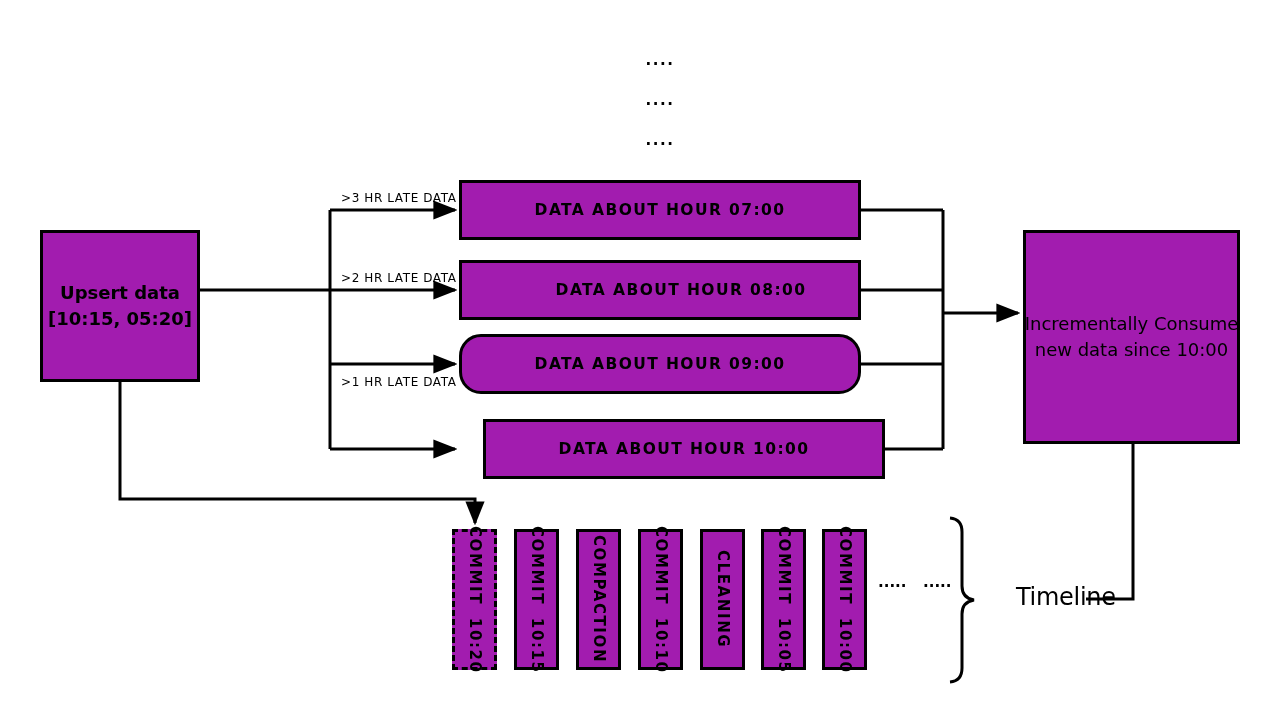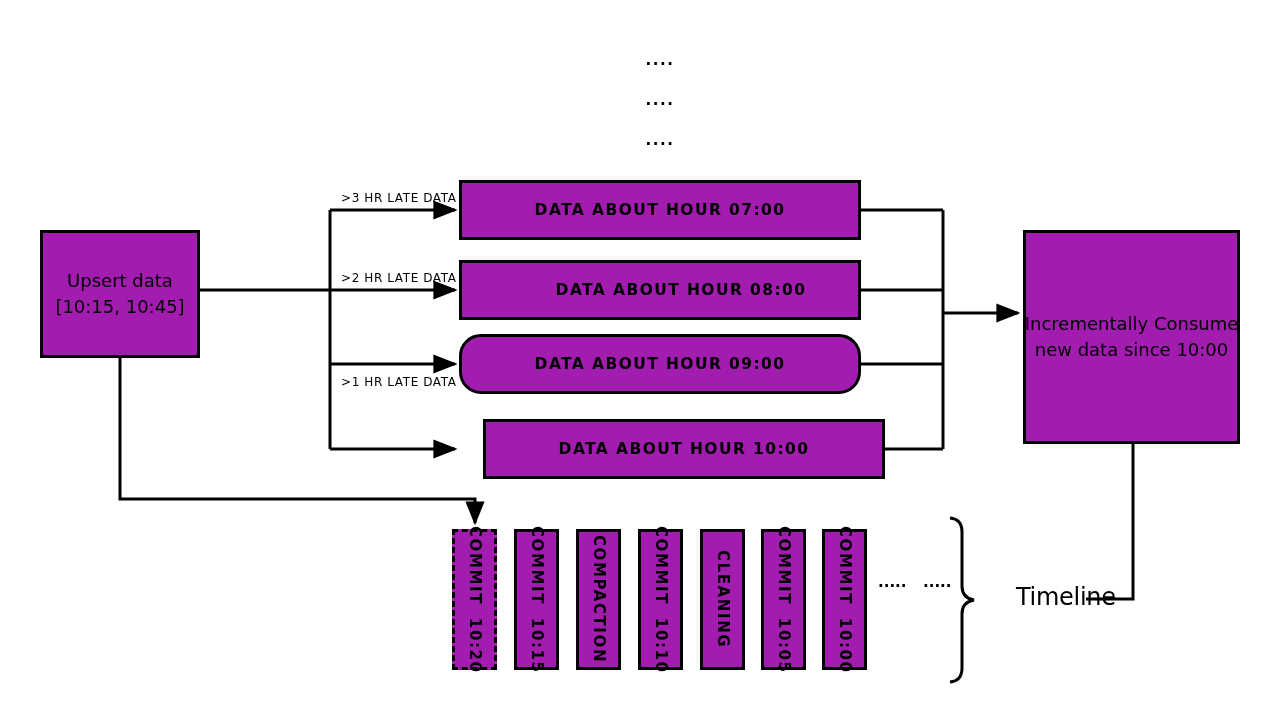--- a/index.html
+++ b/index.html
@@ -129,23 +129,23 @@
     <path d="M120 350 V499 H475 V523" marker-end="url(#arr)"></path>
     <path d="M1086 599 H1133 V403" marker-end="url(#arr)"></path>
 
     <path d="M950 518 Q962 519 962 532 V586 Q962 598 974 600 Q962 602 962 614 V668 Q962 681 950 682"></path>
   </svg>
 
   <div class="top-dots" style="top:52px">....</div>
   <div class="top-dots" style="top:92px">....</div>
   <div class="top-dots" style="top:132px">....</div>
 
-  <div class="box note-box" style="left:40px; top:230px; width:160px; height:128px;">
+  <div class="box note-box" style="left:40px; top:230px; width:160px; height:152px;font-weight:bold;">
     <div>Upsert data</div>
-    <div>[10:15, 10:45]</div>
+    <div>[10:15, 05:20]</div>
   </div>
 
   <div class="branch-label" style="left:341px; top:191px;">&gt;3 HR LATE DATA</div>
   <div class="branch-label" style="left:341px; top:271px;">&gt;2 HR LATE DATA</div>
   <div class="branch-label" style="left:341px; top:331px;margin-top:44px;">&gt;1 HR LATE DATA</div>
 
   <div class="box data-box" style="top:180px;">DATA ABOUT HOUR 07:00</div>
   <div class="box data-box" style="top:260px;padding-left:42px;">DATA ABOUT HOUR 08:00</div>
   <div class="box data-box" style="top:334px;border-radius:22px;">DATA ABOUT HOUR 09:00</div>
   <div class="box data-box" style="top:419px;margin-left:24px;">DATA ABOUT HOUR 10:00</div>

